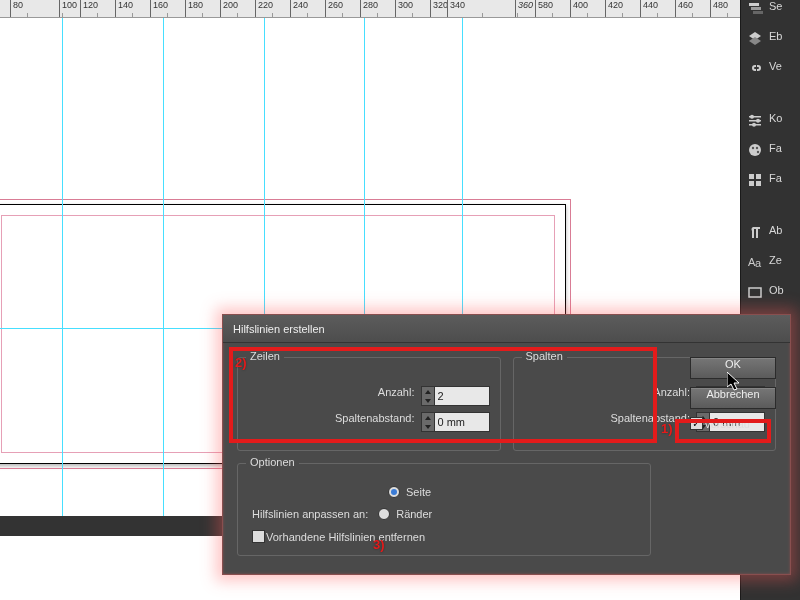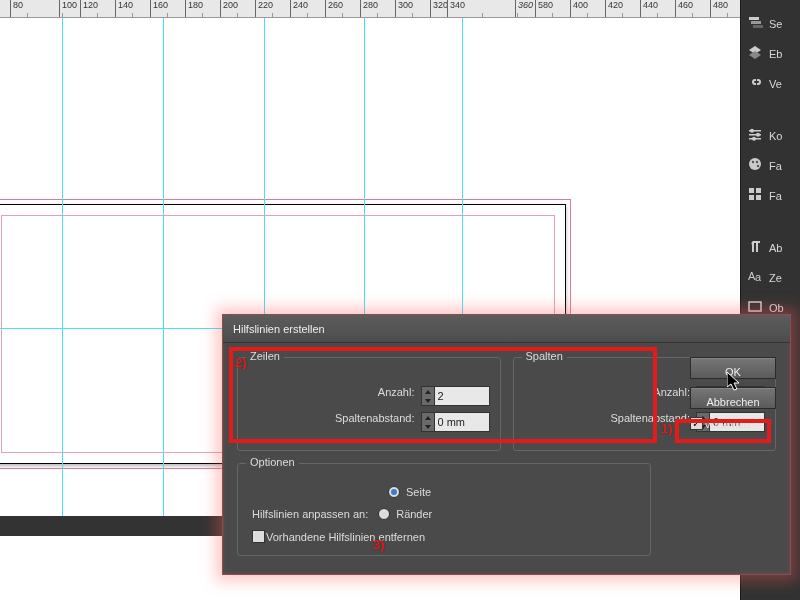--- a/index.html
+++ b/index.html
@@ -26,21 +26,21 @@
   .page .margin { position: absolute; inset: 10px; border:1px solid #e6a0b6; pointer-events: none; }
 
   
   .guide-v { position: absolute; top: 0; bottom: 0; width: 0; border-left: 1px solid #46dfff; }
   .guide-h { position: absolute; left: 0; right: 0; height: 0; border-top: 1px solid #46dfff; }
   .guides { position:absolute; top:18px; left:0; right:60px; height:520px; pointer-events:none; }
 
   
   .right-col { position: absolute; top: 0; right: 0; width: 60px; bottom: 0; background: #323232; border-left: 1px solid #1a1a1a; }
   .vscroll { position:absolute; top:0; right:44px; width:16px; bottom:0; background:#3b3b3b; border-left:1px solid #222;}
-  .panel-item { height: 30px; display: flex; align-items: flex-end; gap: 6px; padding: 0 6px; color: #d8d8d8; border-bottom: 0px solid #222; }
+  .panel-item { height: 30px; display: flex; align-items: flex-start; gap: 6px; padding: 0 6px; color: #d8d8d8; border-bottom: 0px solid #222; }
   .panel-item svg { flex: 0 0 16px; }
   .panel-sep { height: 22px; }
   .panel-item span { white-space: nowrap; overflow: hidden; }
 
   
   .dialog { position: absolute; left: 222px; top: 314px; width: 569px; background: #4a4a4a; border: 1px solid rgba(255,90,90,.35); box-shadow: 0 0 14px 6px rgba(255,90,90,.35), inset 0 0 3px rgba(255,90,90,.3); }
   .titlebar { height: 28px; background: linear-gradient(#5c5c5c,#4d4d4d); border-bottom: 1px solid #333; color: #eee; display: flex; align-items: center; padding: 8px 10px; }
   .dlg-body { padding: 14px 14px 18px 14px; position: relative; }
 
   .group { border: 1px solid #666; border-radius: 3px; padding: 22px 10px 12px 14px; position: relative; color: #ddd; }
@@ -50,21 +50,21 @@
   .row-pair .group { flex:1; }
 
   .field-row { display:flex; align-items:flex-start; justify-content:flex-end; gap:6px; margin: 6px 0; }
   .field-row label { color:#ddd; }
   .spin { display:flex; align-items:center; }
   .spin .btns { width:14px; height:20px; background:#6a6a6a; border:1px solid #333; display:flex; flex-direction:column; }
   .spin .btns div { flex:1; display:flex; align-items:center; justify-content:center; }
   .spin .btns svg{ width:6px; height:4px; fill:#222;}
   .spin input { width:55px; height:20px; background:#e8e8e8; border:1px solid #333; border-left:none; padding:0 3px; color:#222; }
 
-  .btn { width: 86px; height: 22px; background: linear-gradient(#767676,#5b5b5b); border:1px solid #2b2b2b; color:#eee; display:flex; align-items:flex-end; justify-content:center; cursor:pointer; margin-bottom:8px; box-shadow: inset 0 1px 0 rgba(255,255,255,.12);}
+  .btn { width: 86px; height: 22px; background: linear-gradient(#767676,#5b5b5b); border:1px solid #2b2b2b; color:#eee; display:flex; align-items:flex-start; justify-content:center; cursor:pointer; margin-bottom:8px; box-shadow: inset 0 1px 0 rgba(255,255,255,.12);}
   .btns-col { position:absolute; right:14px; top:14px; }
 
   .chk { display:flex; align-items:center; gap:1px; color:#ddd; }
   .chk .box { width:13px; height:13px; background:#ddd; border:1px solid #333; display:flex; align-items:center; justify-content:center; }
   .chk .box.checked::after{ content:"✓"; font-size:10px; color:#000; line-height:1; }
 
   .radio { display:inline-flex; align-items:center; gap:6px; color:#ddd; margin-right:12px;}
   .radio .r { width:12px; height:12px; border-radius:50%; border:1px solid #333; background:#ddd; display:flex; align-items:center; justify-content:center;}
   .radio .r.sel::after{content:""; width:6px; height:6px; border-radius:50%; background:#3a7bd5;}
 

